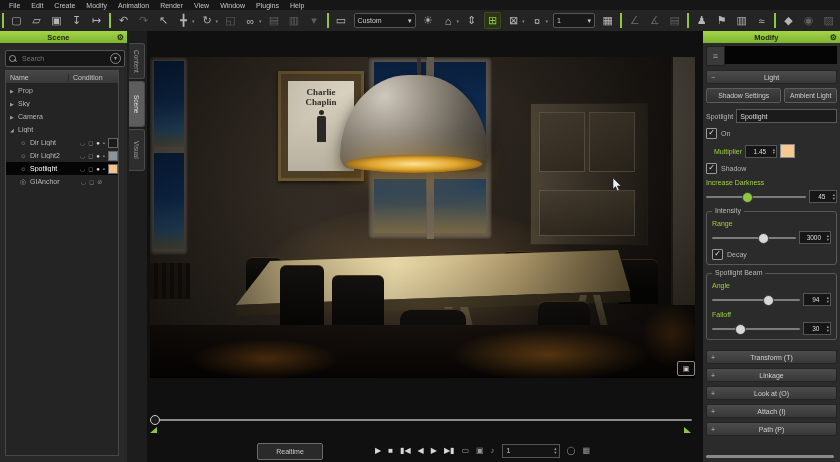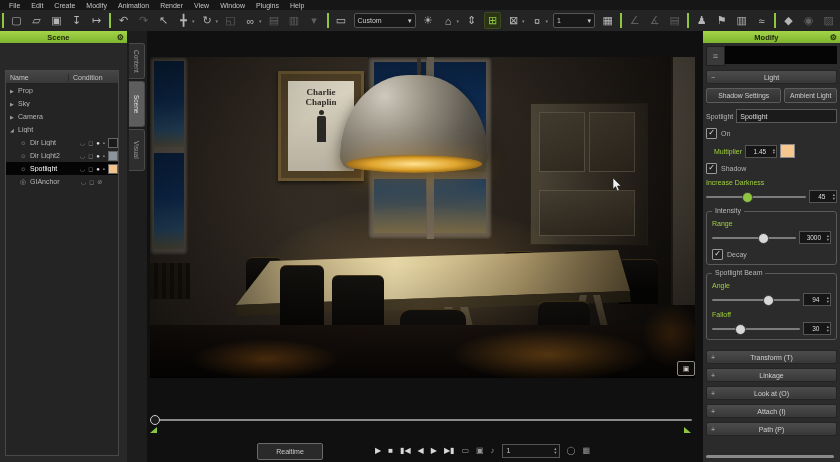--- a/index.html
+++ b/index.html
@@ -197,20 +197,25 @@
     <span class="ti dim">◉</span>
     <span class="ti dim">▨</span>
 
   </div>
 
   <div id="left-panel" class="abs">
     <div class="green-hdr">
       <span class="t">Scene</span>
       <span class="g">⚙</span>
     </div>
+    <div id="search-box" class="abs">
+      <span class="mag"></span>
+      <input placeholder="Search" style="">
+      <span class="circ-btn">▾</span>
+    </div>
     <div id="tree-box" class="abs">
       <div id="tree-hdr">
         <span class="colname">Name</span>
         <span class="colcond">Condition</span>
       </div>
       <div class="trow">
         <span class="nm" style="padding-left:4px;">
             <span class="caret">▶</span>
             <span>Prop</span>
           </span>

